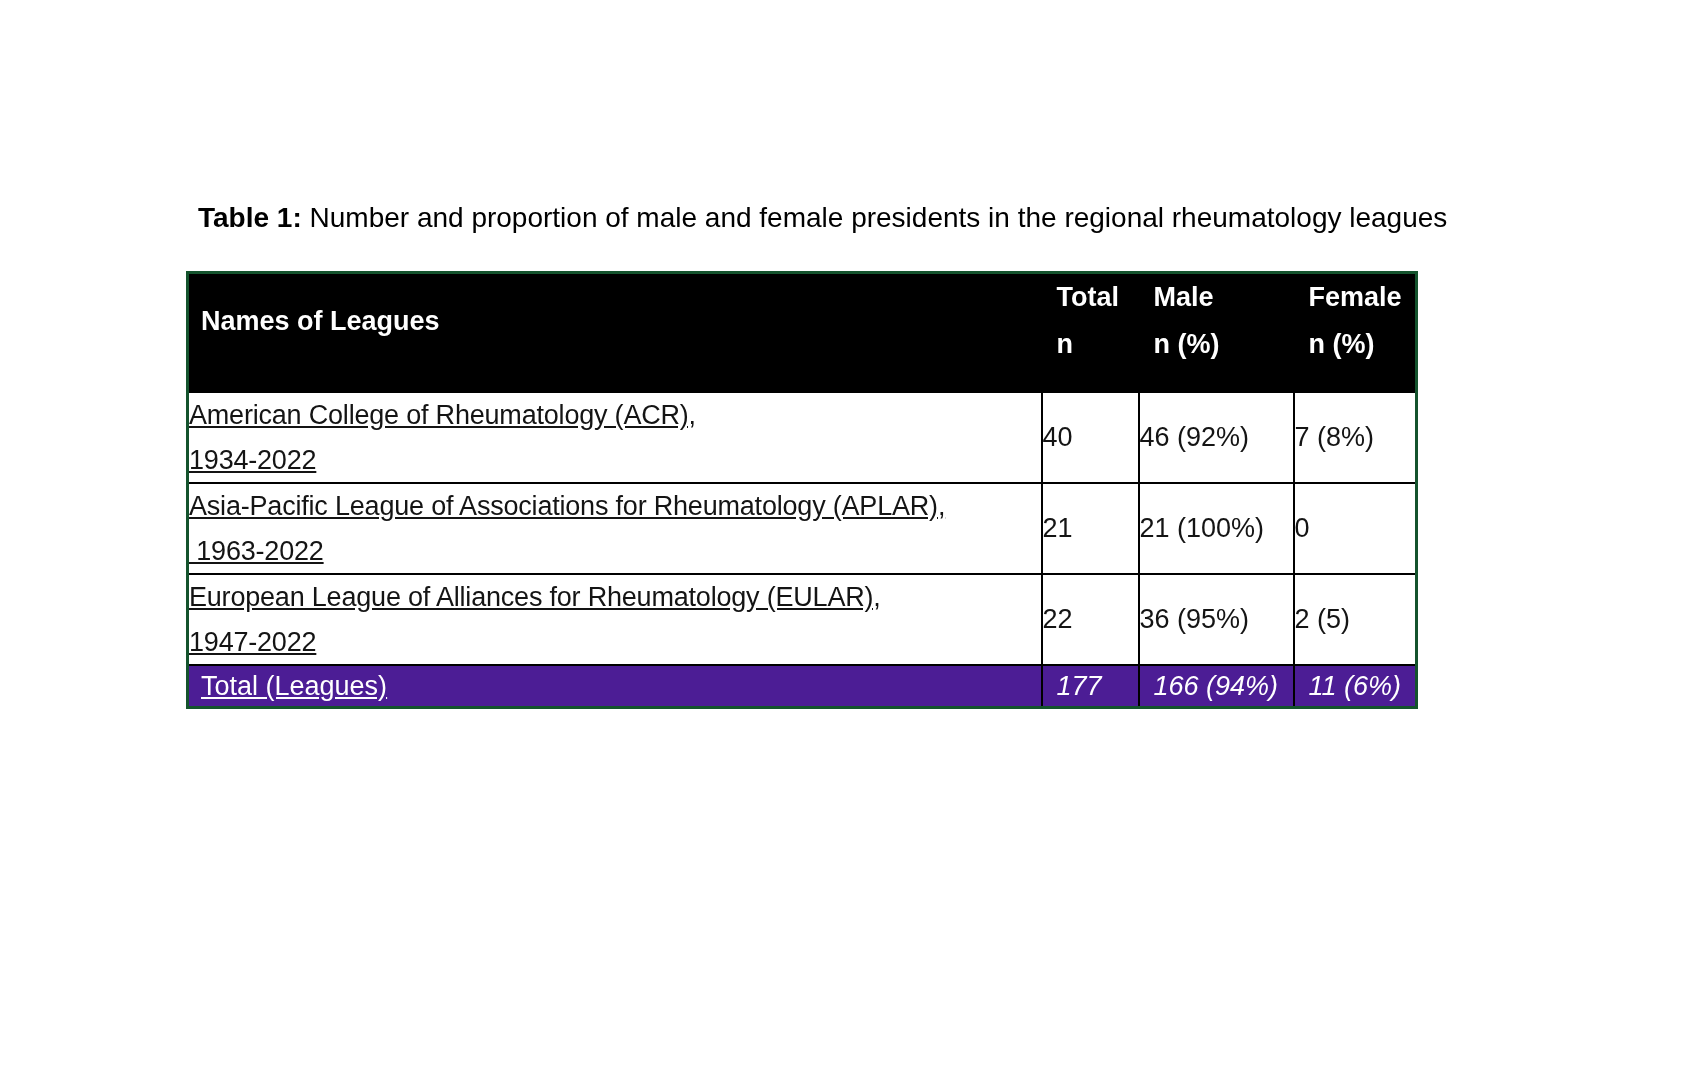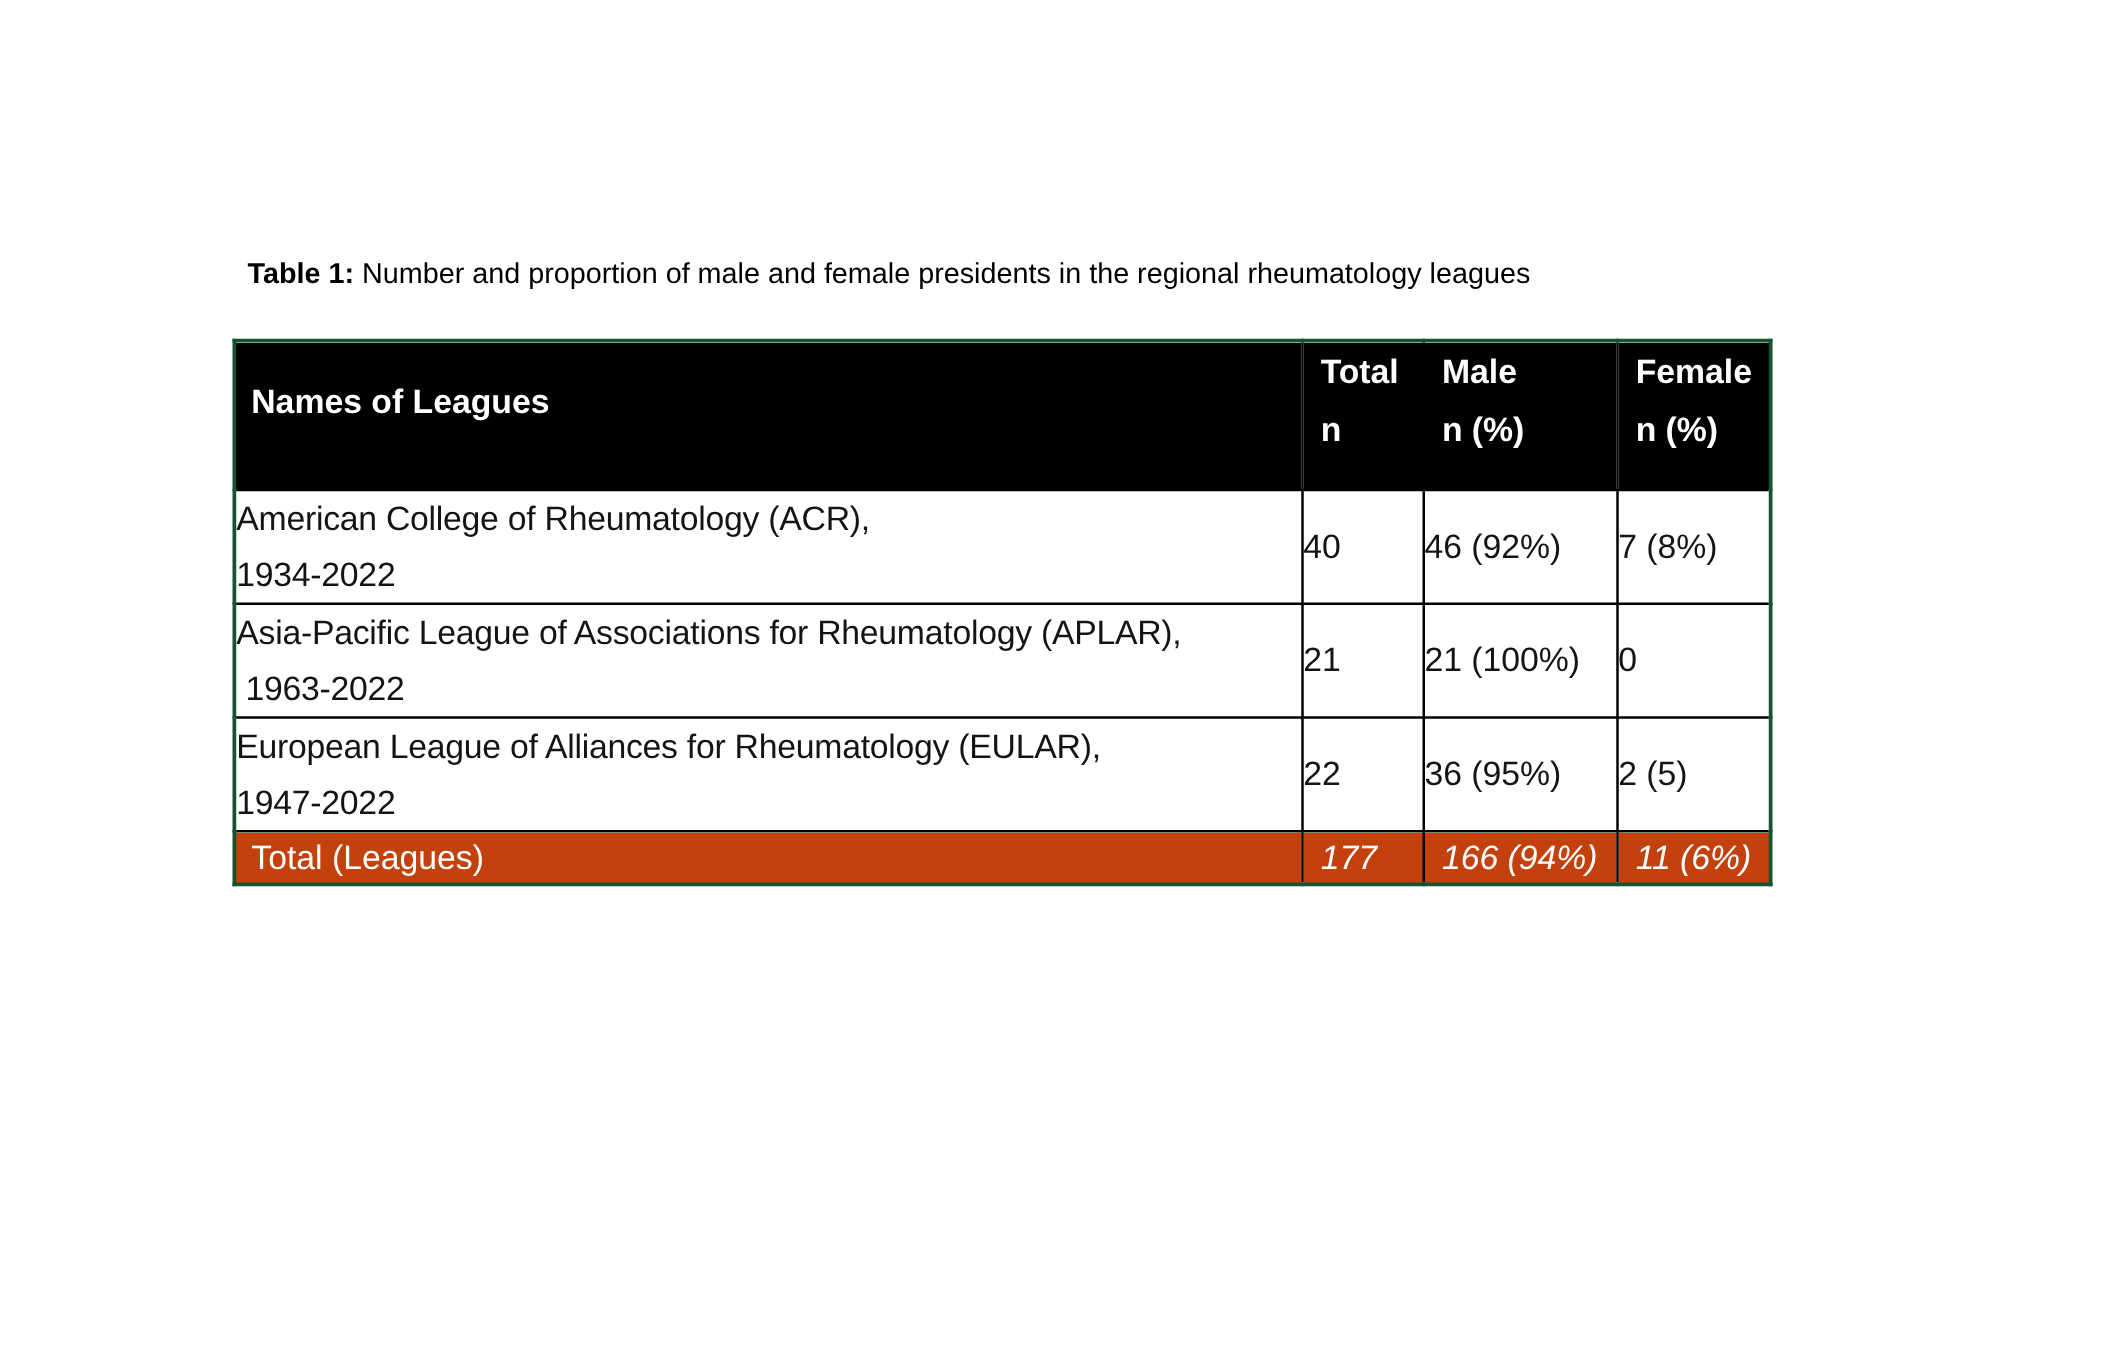--- a/index.html
+++ b/index.html
@@ -12,21 +12,21 @@
     height: 1079px;
     position: relative;
     overflow: hidden;
     font-family: "Liberation Sans", sans-serif;
     color: #111111;
   }
   .caption {
     position: absolute;
     left: 198px;
     top: 202px;
-    font-size: 23px;
+    font-size: 28px;
     line-height: 32px;
     color: #000000;
     white-space: nowrap;
   }
   .caption .prefix { font-weight: 700; }
 
   table.leagues {
     position: absolute;
     left: 186px;
     top: 271px;
@@ -65,33 +65,34 @@
   tbody.rows td {
     background: #ffffff;
     height: 89px;
     color: #141414;
   }
   td.name-cell {
     vertical-align: top;
     padding-left: 12px;
     padding-right: 6px;
     letter-spacing: -0.2px;
+    text-decoration: underline;
   }
   td.name-cell .cell-line {
     line-height: 44.5px;
     white-space: pre-wrap;
   }
   td.stat-cell {
     vertical-align: middle;
     padding-left: 14px;
     white-space: nowrap;
   }
   
   tbody.total td {
-    background: #c2410c;
+    background: #4c1d95;
     color: #ffffff;
     height: 40px;
     vertical-align: middle;
     white-space: nowrap;
   }
   tbody.total td.name-cell { padding-left: 12px; letter-spacing: 0; }
   tbody.total td.stat-cell { padding-left: 14px; font-style: italic; }
 </style>
 </head>
 <body>

